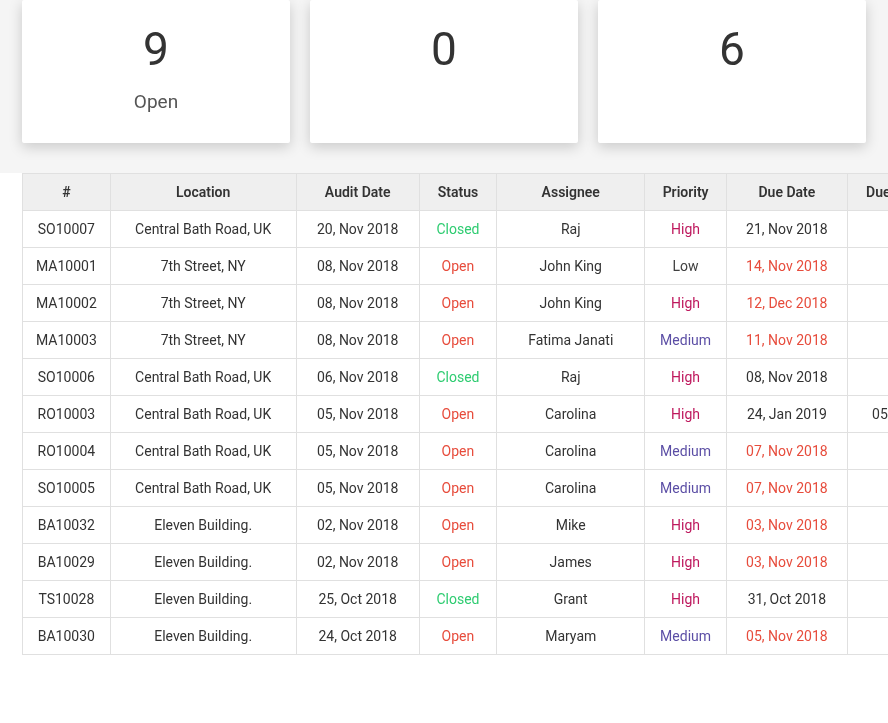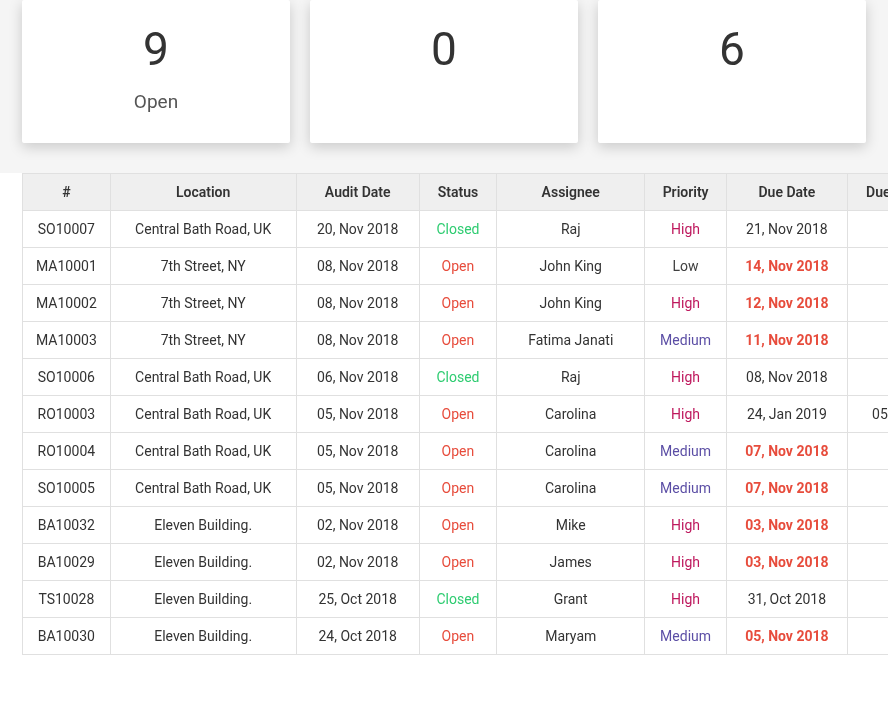--- a/index.html
+++ b/index.html
@@ -87,21 +87,21 @@
   .col-assign { width: 142px; }
   .col-prio   { width: 78px; }
   .col-due    { width: 116px; }
   .col-due2   { width: 90px; }
 
   .status-Closed { color: #2ecc71; border-radius: 15px; }
   .status-Open   { color: #e74c3c; }
   .prio-High   { color: #be185d; text-align: center; }
   .prio-Low    { color: #404040; }
   .prio-Medium { color: #5b4ea5; }
-  .due-overdue { color: #e74c3c; font-weight: bold; }
+  .due-overdue { color: #e74c3c; }
 </style>
 </head>
 <body>
 <div class="page">
 
 <div class="cards-row">
   <div class="card">
     <div class="card-number">9</div>
     <div class="card-label">Open</div>
   </div>
@@ -158,21 +158,21 @@
             <td class="due-overdue">14, Nov 2018</td>
             <td></td>
           </tr>
           <tr>
             <td>MA10002</td>
             <td>7th Street, NY</td>
             <td>08, Nov 2018</td>
             <td class="status-Open">Open</td>
             <td>John King</td>
             <td class="prio-High">High</td>
-            <td class="due-overdue">12, Nov 2018</td>
+            <td class="due-overdue">12, Dec 2018</td>
             <td></td>
           </tr>
           <tr>
             <td>MA10003</td>
             <td>7th Street, NY</td>
             <td>08, Nov 2018</td>
             <td class="status-Open">Open</td>
             <td>Fatima Janati</td>
             <td class="prio-Medium">Medium</td>
             <td class="due-overdue">11, Nov 2018</td>

